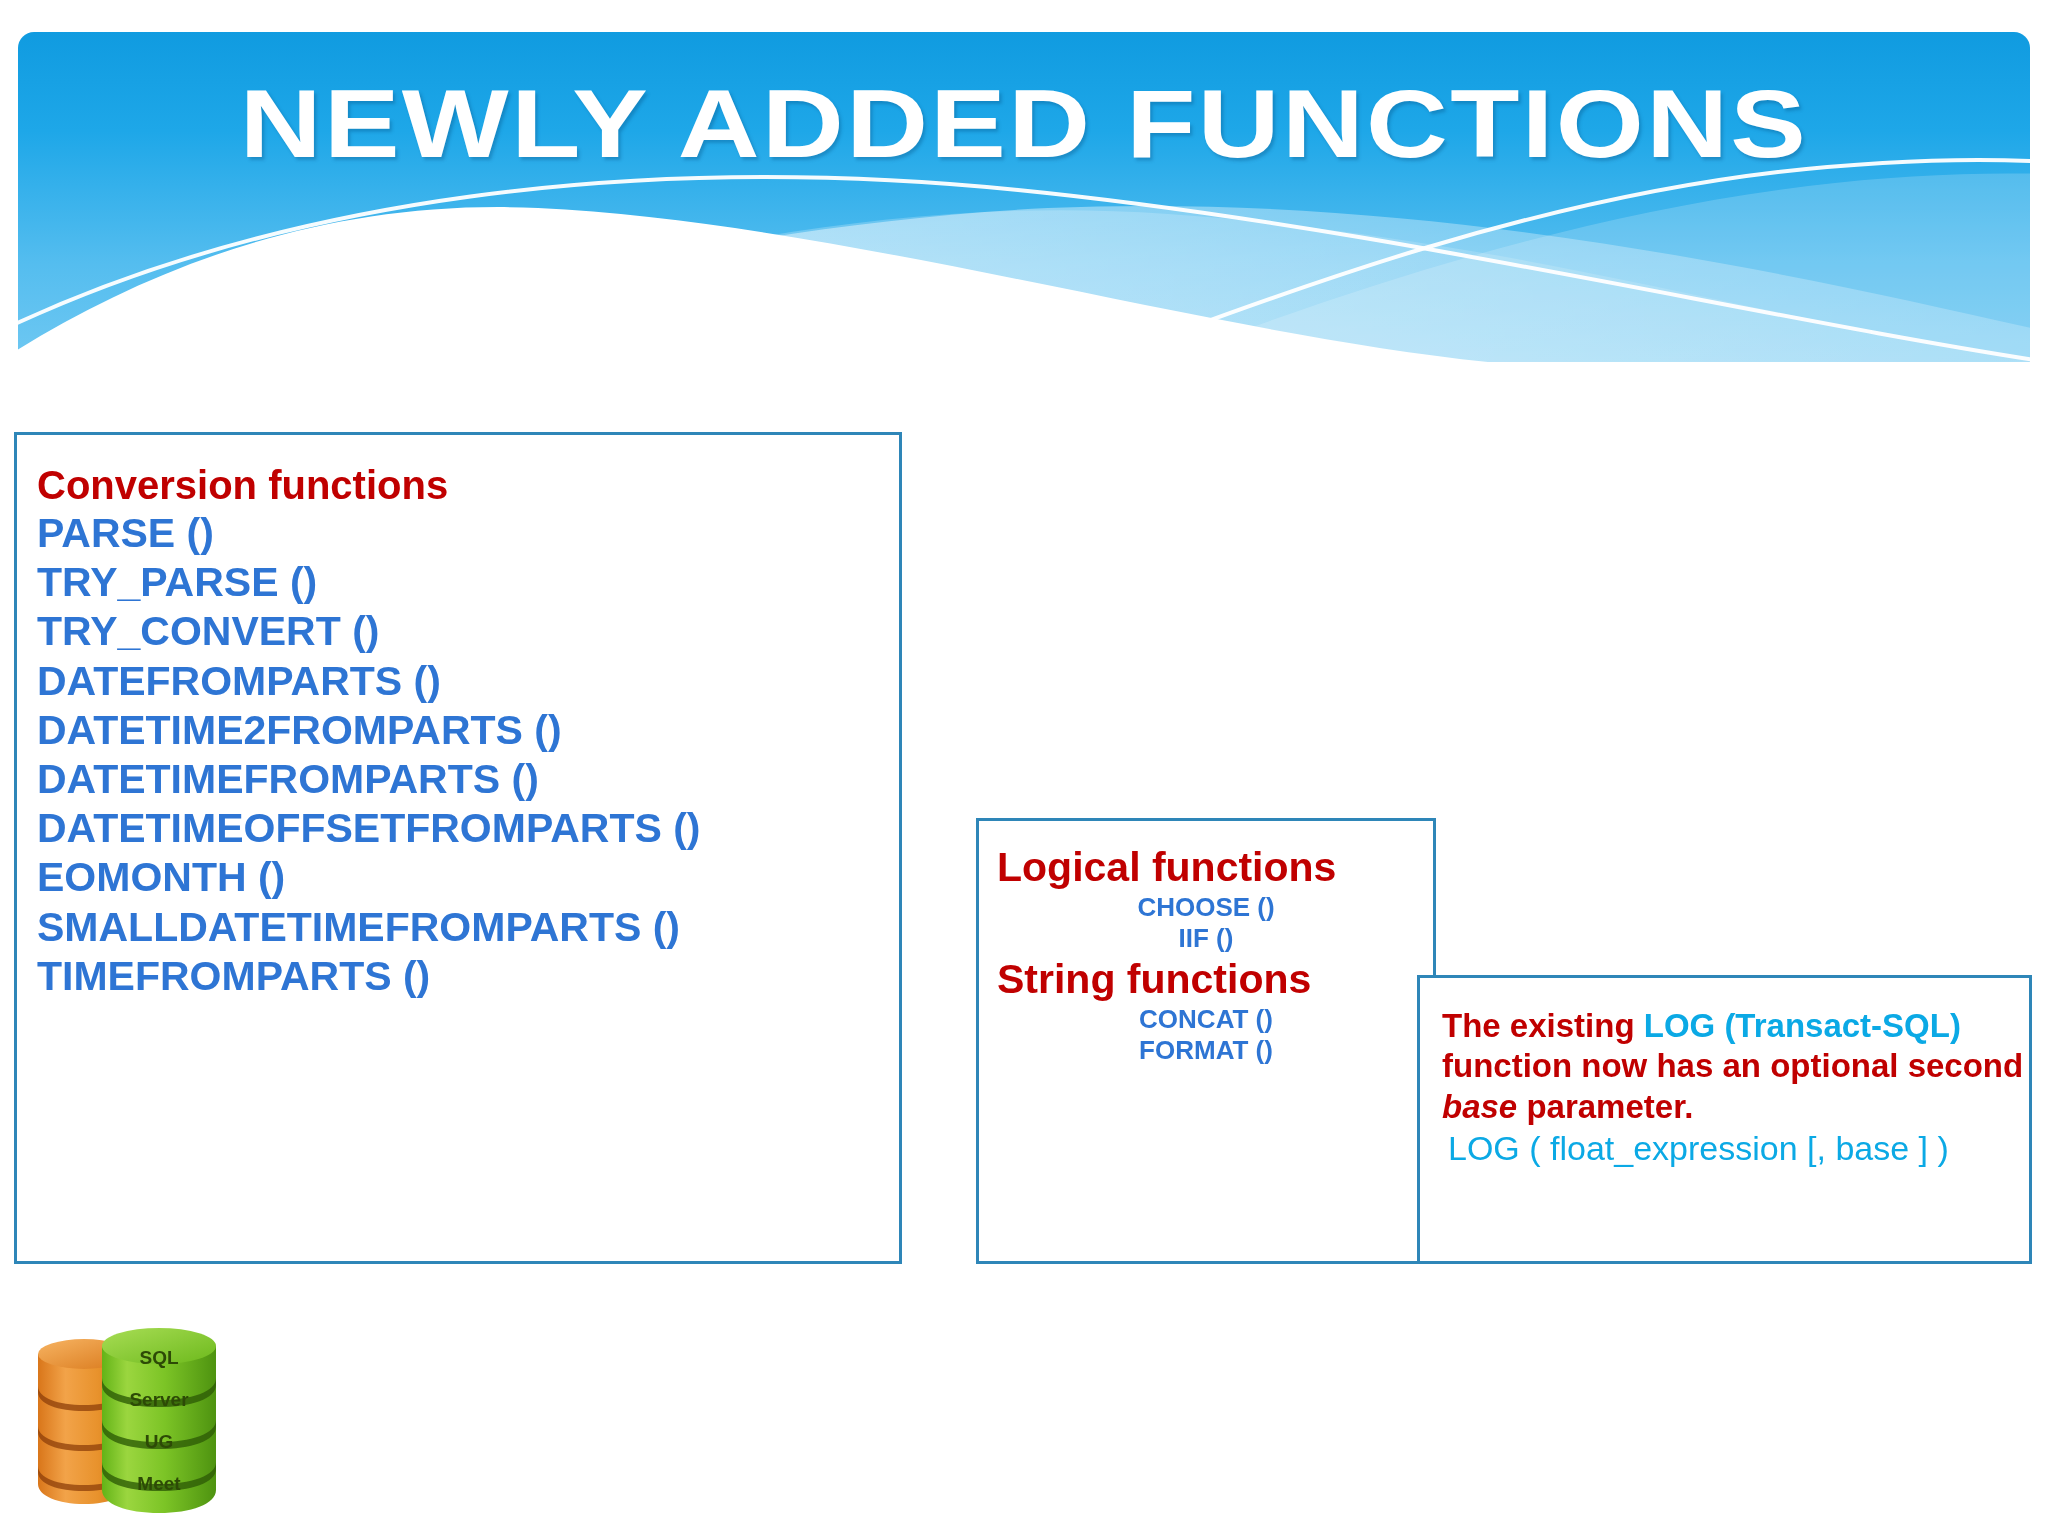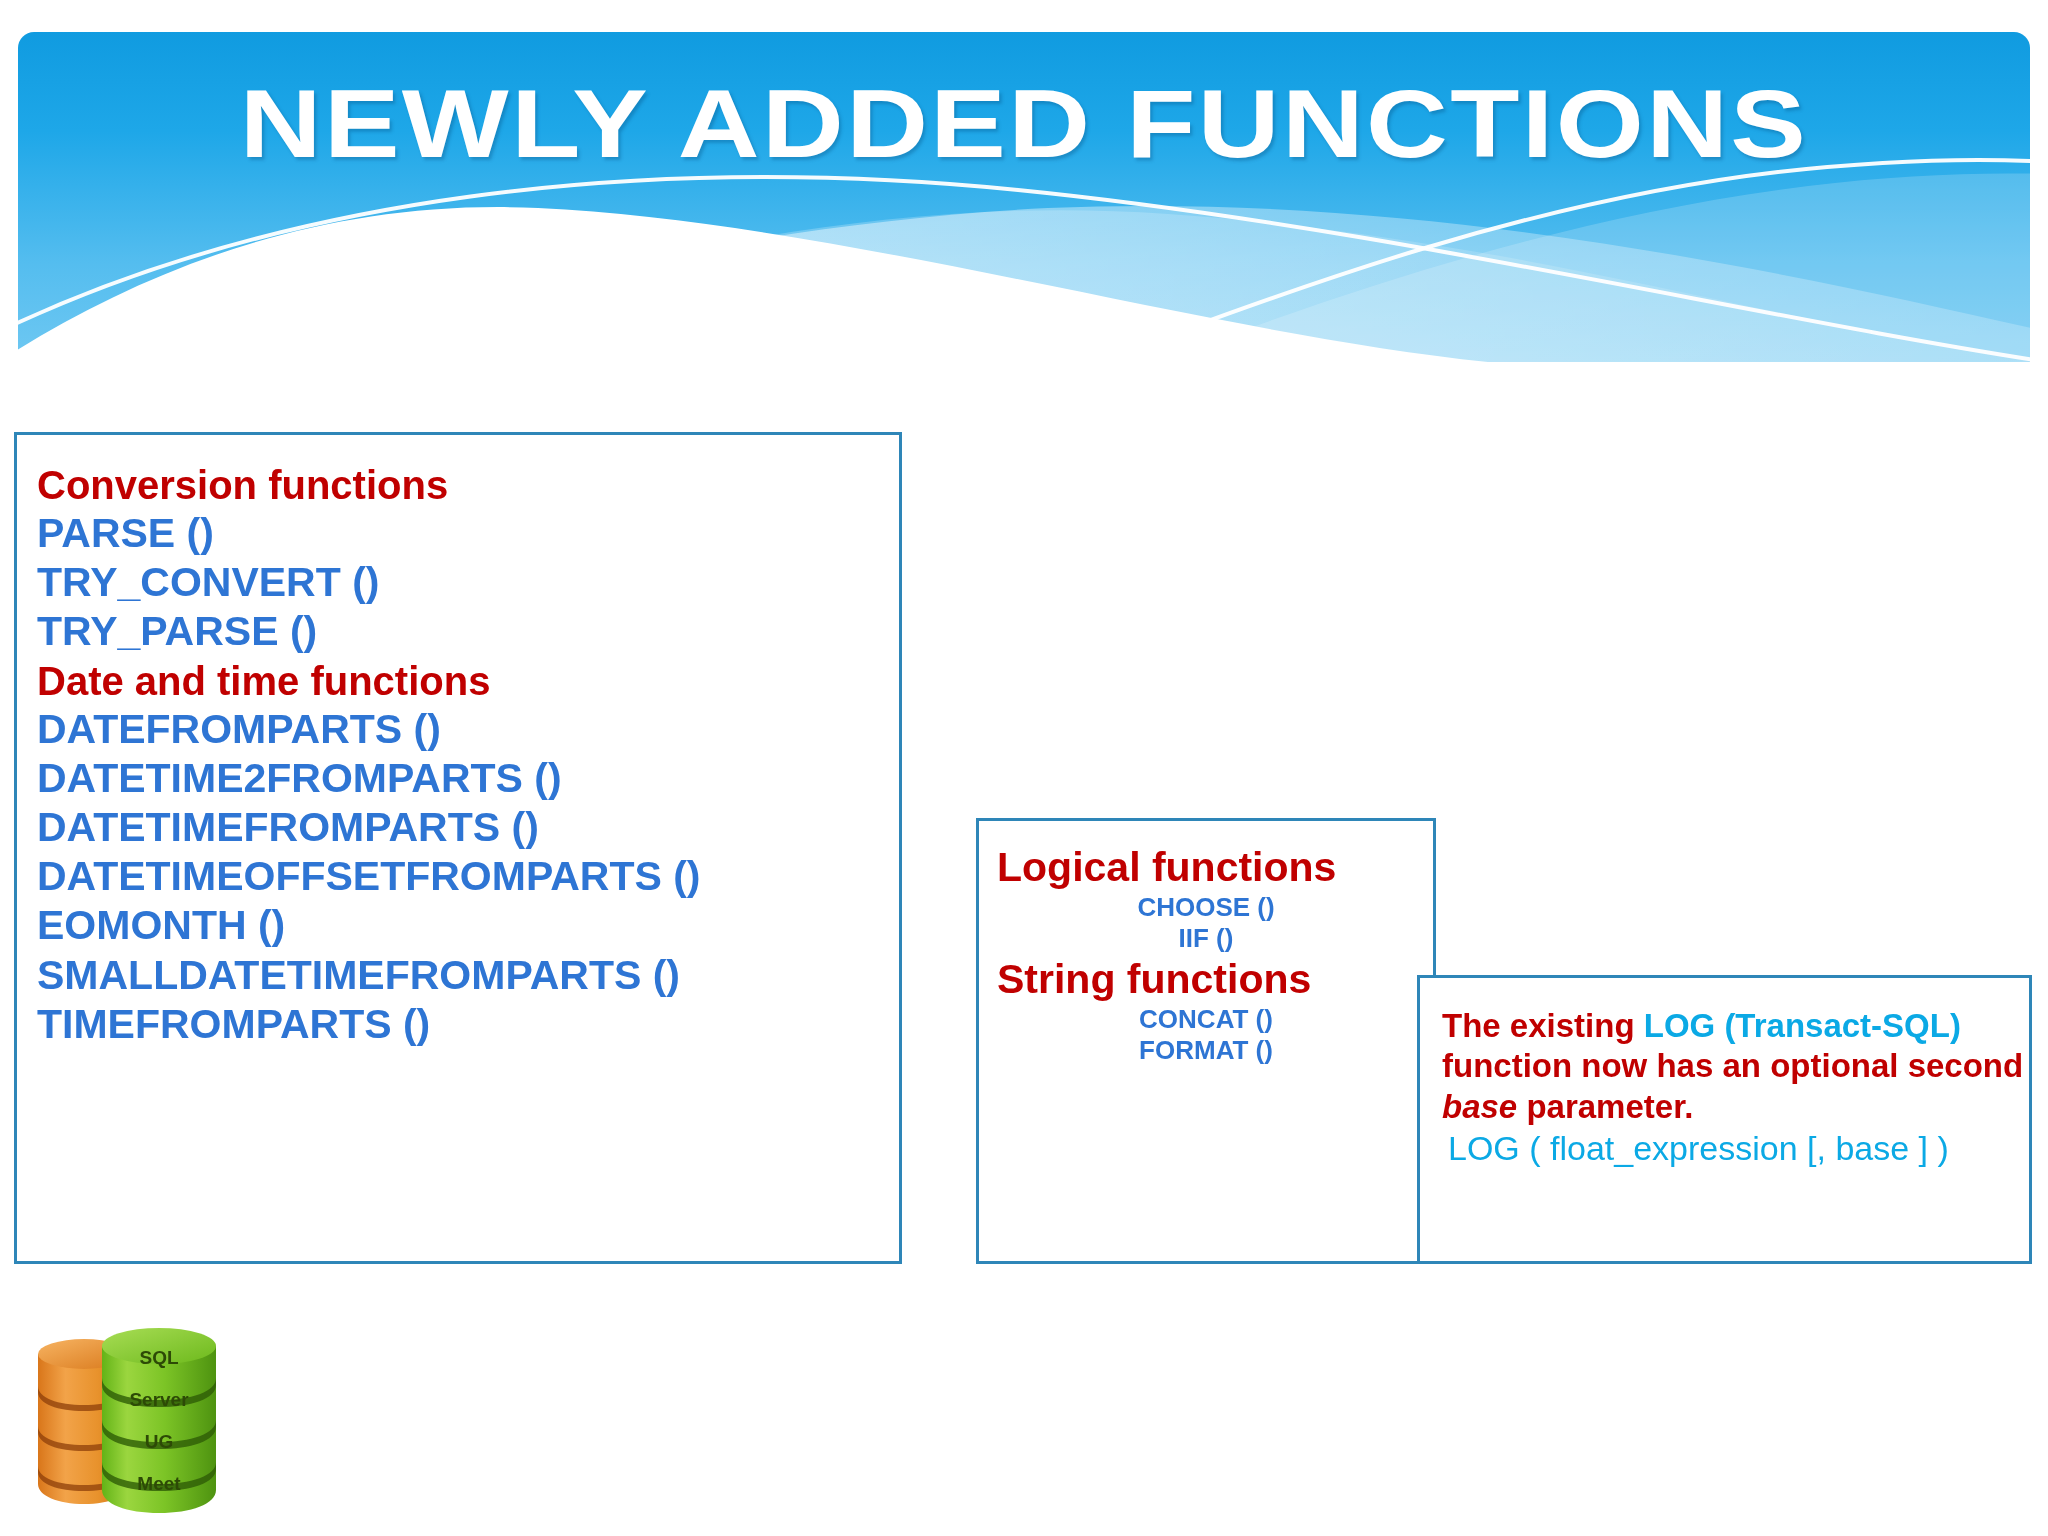--- a/index.html
+++ b/index.html
@@ -166,24 +166,23 @@
   </svg>
 
   <div id="banner-title">NEWLY ADDED FUNCTIONS</div>
 </div>
 <div id="banner-fade"></div>
 
 <div class="box" id="box-left">
   <div class="box-inner">
     <div class="line heading">Conversion functions</div>
     <div class="line func">PARSE ()</div>
+    <div class="line func">TRY_PARSE ()</div>
     <div class="line func">TRY_CONVERT ()</div>
-    <div class="line func">TRY_PARSE ()</div>
-
-    <div class="line heading">Date and time functions</div>
+
     <div class="line func">DATEFROMPARTS ()</div>
     <div class="line func">DATETIME2FROMPARTS ()</div>
     <div class="line func">DATETIMEFROMPARTS ()</div>
     <div class="line func">DATETIMEOFFSETFROMPARTS ()</div>
     <div class="line func">EOMONTH ()</div>
     <div class="line func">SMALLDATETIMEFROMPARTS ()</div>
     <div class="line func">TIMEFROMPARTS ()</div>
   </div>
 </div>
 

